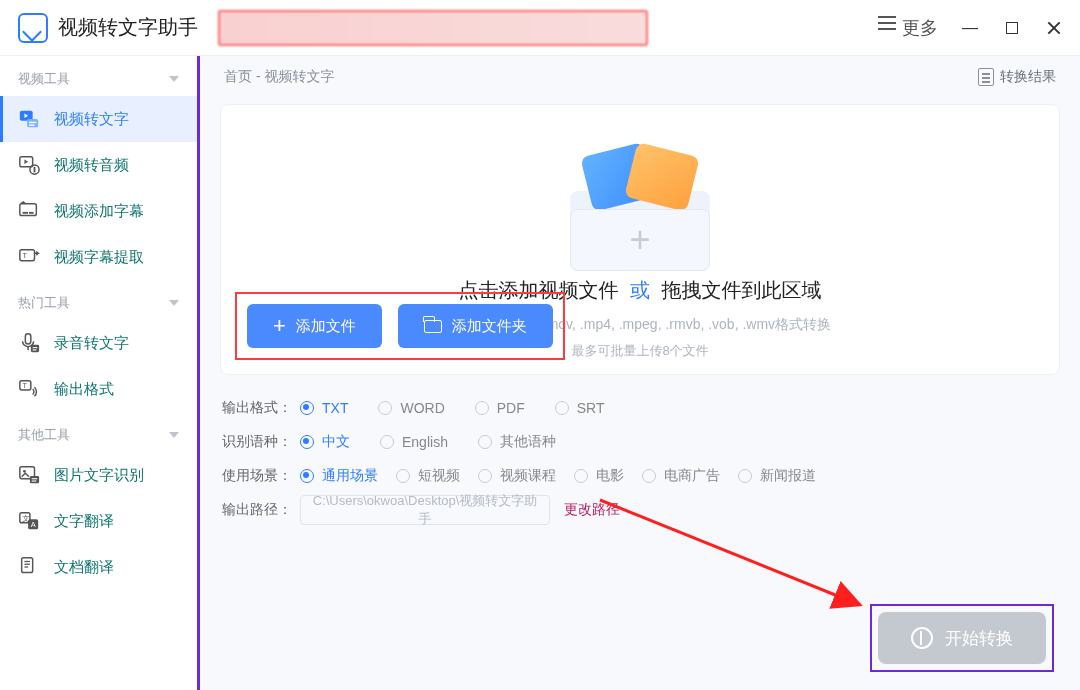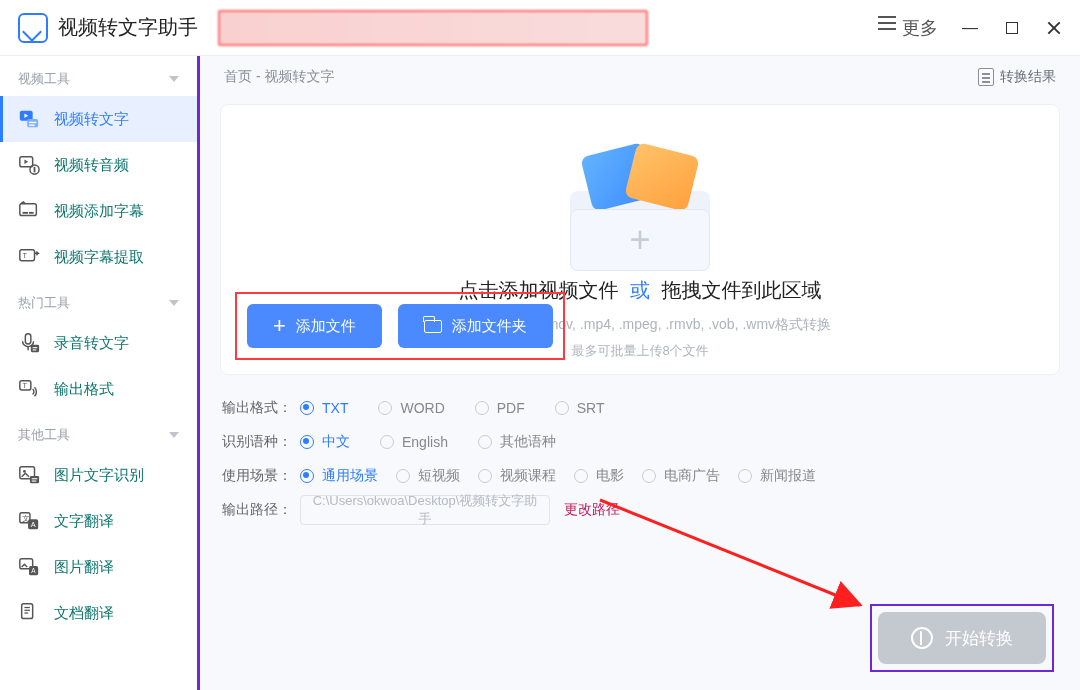--- a/index.html
+++ b/index.html
@@ -219,31 +219,20 @@
             <text x="4.5" y="12" font-size="8" fill="#555">文</text>
             <rect x="11" y="10" width="11" height="11" rx="2" fill="#555"></rect>
             <text x="14" y="19" font-size="8" fill="#fff">A</text>
           </svg>
         </span>
       <span>文字翻译</span>
     </div>
     <div class="side-item">
       <span class="side-icon">
           <svg viewBox="0 0 24 24">
-            <rect x="2" y="3" width="14" height="11" rx="2" fill="none" stroke="#555" stroke-width="1.6"></rect>
-            <path d="M4 12 l3 -3 l3 3" fill="none" stroke="#555" stroke-width="1.6"></path>
-            <rect x="12" y="11" width="10" height="10" rx="2" fill="#555"></rect>
-            <text x="14.5" y="19" font-size="7" fill="#fff">A</text>
-          </svg>
-        </span>
-      <span>图片翻译</span>
-    </div>
-    <div class="side-item">
-      <span class="side-icon">
-          <svg viewBox="0 0 24 24">
             <rect x="4" y="2" width="12" height="16" rx="2" fill="none" stroke="#555" stroke-width="1.6"></rect>
             <line x1="7" y1="6" x2="13" y2="6" stroke="#555" stroke-width="1.4"></line>
             <line x1="7" y1="9" x2="13" y2="9" stroke="#555" stroke-width="1.4"></line>
             <line x1="7" y1="12" x2="11" y2="12" stroke="#555" stroke-width="1.4"></line>
           </svg>
         </span>
       <span>文档翻译</span>
     </div>
   </div>
 

